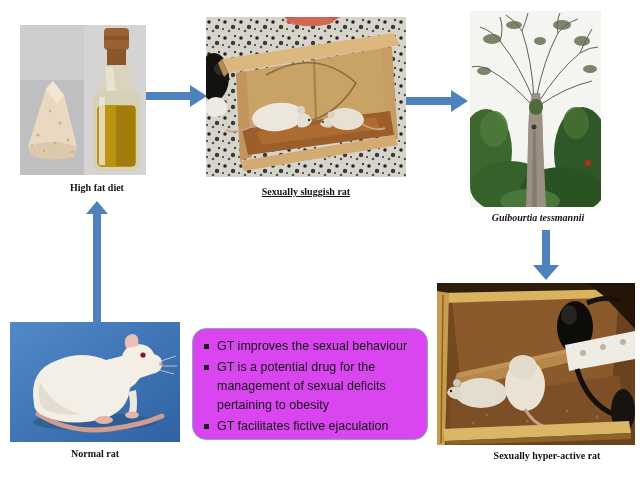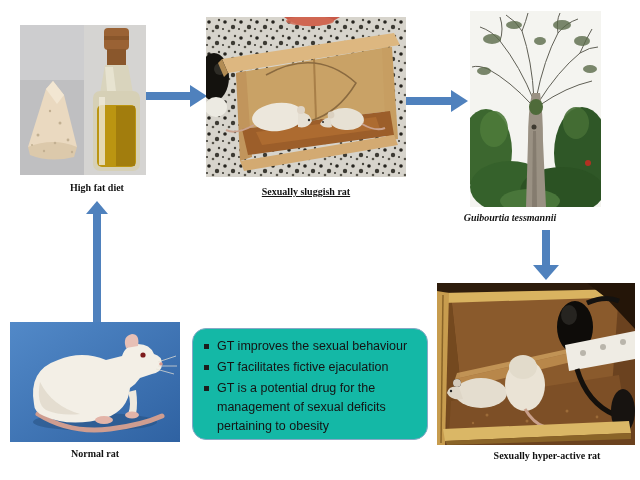--- a/index.html
+++ b/index.html
@@ -11,21 +11,21 @@
   .photo svg { display:block; }
   .caption {
     position:absolute; text-align:center; font-weight:bold;
     font-size:10px; line-height:18px; color:#121212;
     font-family:"Liberation Serif","DejaVu Serif",serif;
   }
   .caption.italic { font-style:italic; }
   .arrow { position:absolute; }
   .infobox {
     position:absolute; left:192px; top:328px; width:236px; height:112px;
-    box-sizing:border-box; background:#14b8a6; border:1.5px solid #87a8c6;
+    box-sizing:border-box; background:#d946ef; border:1.5px solid #87a8c6;
     border-radius:14px; padding:8px 8px 6px 8px;
     font-family:"Liberation Sans","DejaVu Sans",sans-serif;
     font-size:12.5px; line-height:19px; color:#141414;
   }
   .infobox ul { margin:0; padding:0; list-style:none; }
   .infobox li { position:relative; padding-left:16px; margin:0 0 2px 0; }
   .bullet-marker {
     position:absolute; left:3px; top:7px; width:5px; height:5px;
     background:#1c1c1c; display:block;
   }
@@ -153,21 +153,21 @@
       <ellipse cx="24" cy="118" rx="14" ry="18" fill="#4d7a3a" opacity="0.9"></ellipse>
       <ellipse cx="106" cy="112" rx="13" ry="16" fill="#466f35" opacity="0.9"></ellipse>
       <ellipse cx="60" cy="190" rx="30" ry="12" fill="#49763a"></ellipse>
       <path d="M56,196 L58,130 Q58,100 62,82 L70,82 Q73,102 73,130 L76,196 Z" fill="#9a9183"></path>
       <path d="M62,196 L63,120 L66,120 L67,196 Z" fill="#7c7466" opacity="0.7"></path>
       <ellipse cx="66" cy="96" rx="7" ry="8" fill="#4f6b3a"></ellipse>
       <circle cx="64" cy="116" r="2.5" fill="#3e3a30"></circle>
       <circle cx="118" cy="152" r="3" fill="#b23122"></circle>
     </svg>
   </div>
-  <div class="caption italic" style="left:424px; top:209px; width:172px;">Guibourtia tessmannii</div>
+  <div class="caption italic" style="left:452px; top:209px; width:172px;">Guibourtia tessmannii</div>
 
   <div class="arrow" style="left:532px; top:230px;">
     <svg width="28" height="50" viewBox="0 0 28 50">
       <g fill="#4f81bd">
         <rect x="10" y="0" width="8" height="37"></rect>
         <polygon points="14,50 1,35 27,35"></polygon>
       </g>
     </svg>
   </div>
 
@@ -254,22 +254,22 @@
   </div>
 
   <div class="infobox">
     <ul>
       <li>
         <span class="bullet-marker"></span>
         <span>GT improves the sexual behaviour</span>
       </li>
       <li>
         <span class="bullet-marker"></span>
-        <span>GT facilitates fictive ejaculation</span>
+        <span>GT is a potential drug for the management of sexual deficits pertaining to obesity</span>
       </li>
       <li>
         <span class="bullet-marker"></span>
-        <span>GT is a potential drug for the management of sexual deficits pertaining to obesity</span>
+        <span>GT facilitates fictive ejaculation</span>
       </li>
     </ul>
   </div>
 
 </div>
 
 </body></html>

